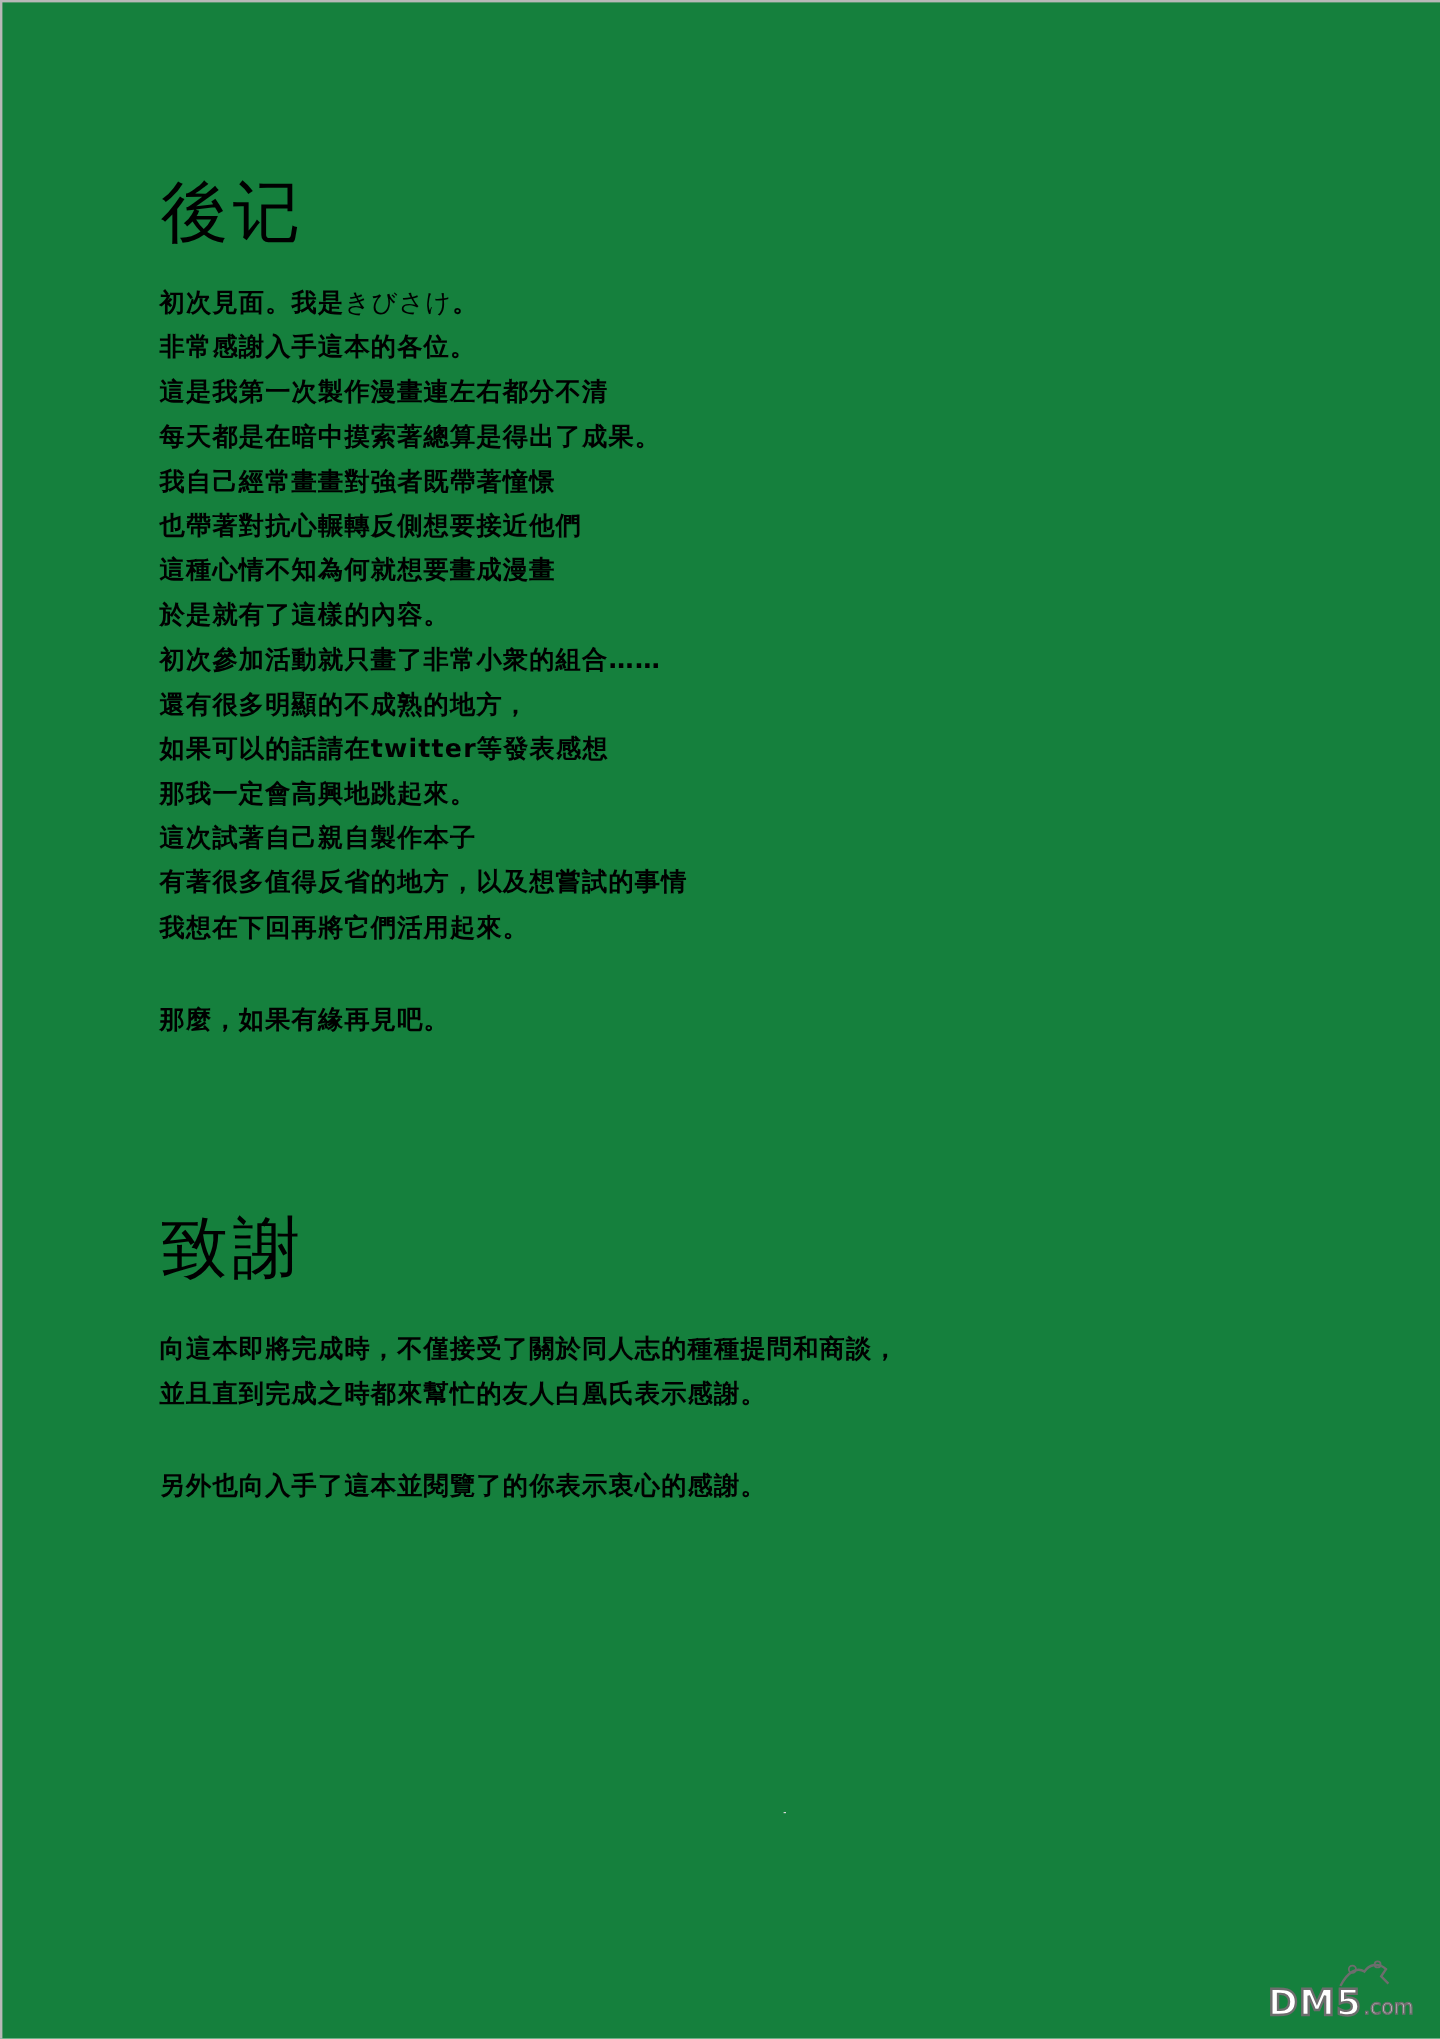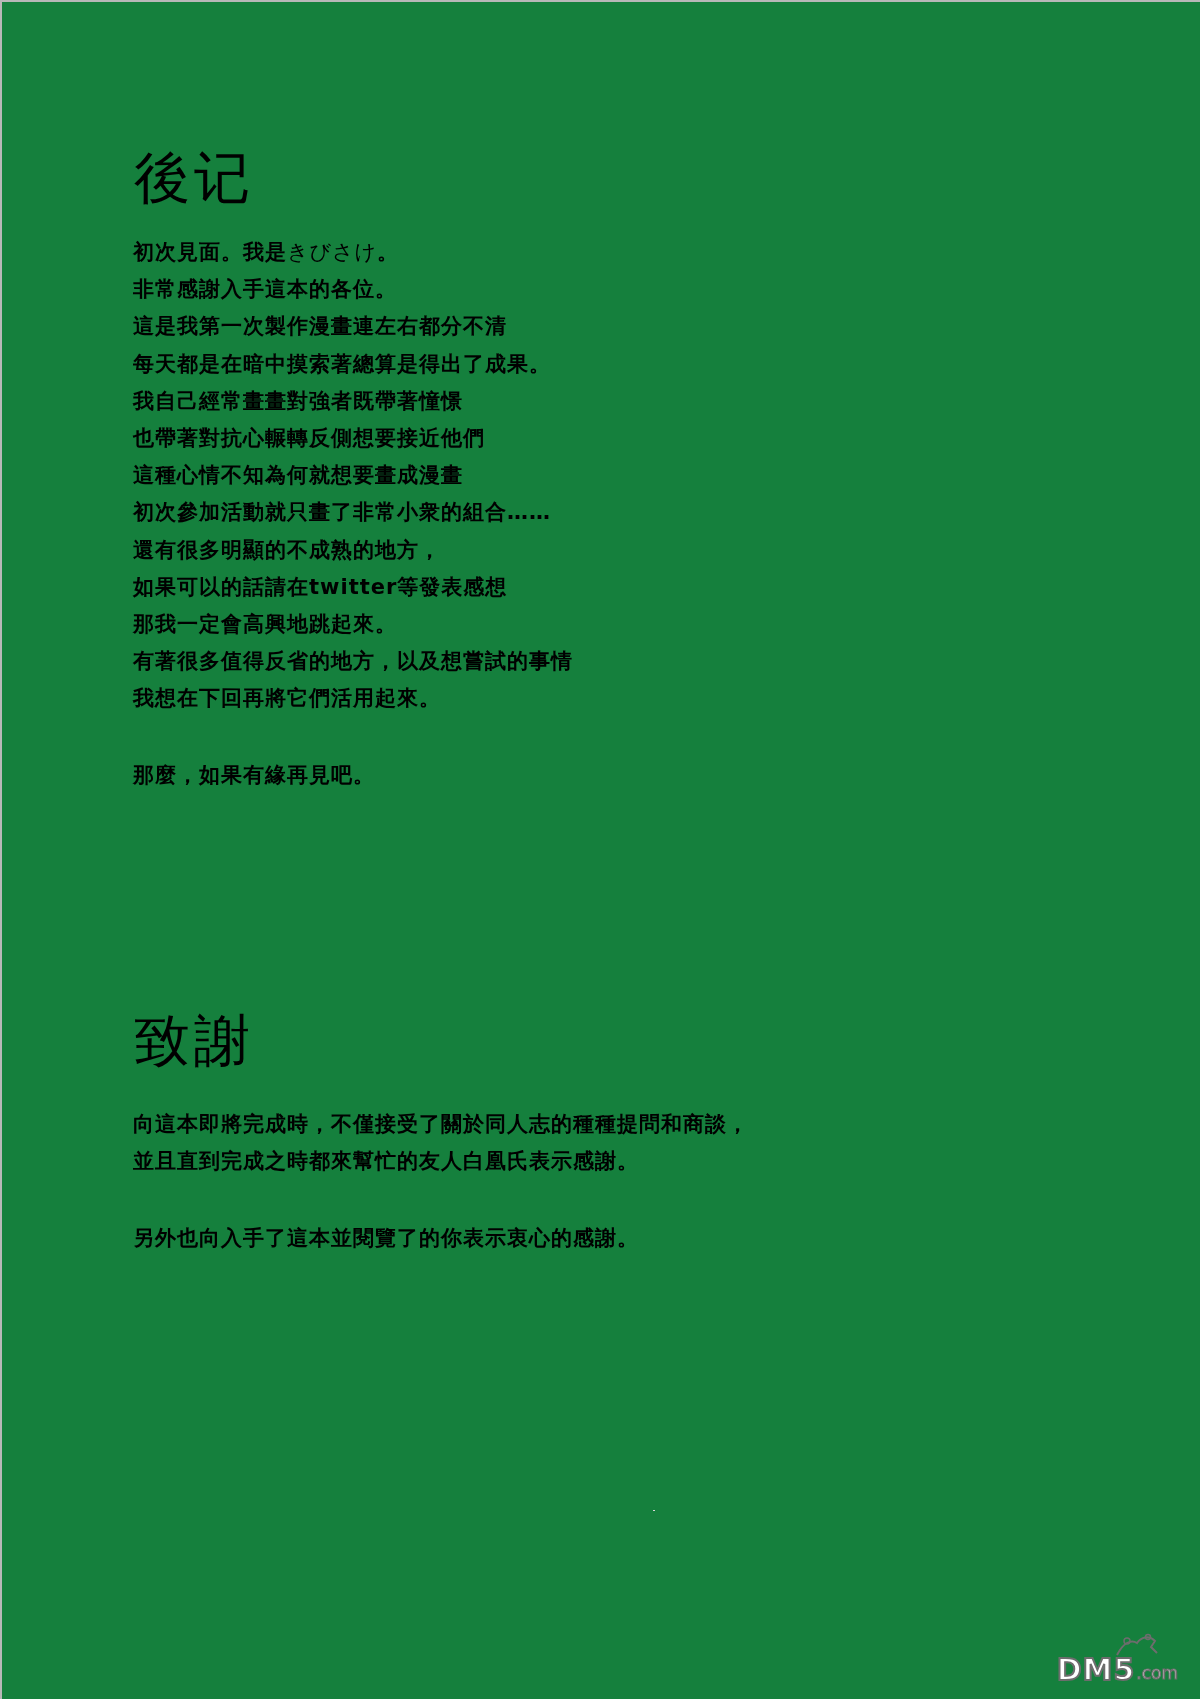--- a/index.html
+++ b/index.html
@@ -107,24 +107,26 @@
   <h1 class="heading heading-afterword">後记</h1>
 
   <div class="body-block afterword-body">
     <span class="line"><span>初次見面。我是</span><span class="kana">きびさけ</span><span>。</span></span>
     <span class="line">非常感謝入手這本的各位。</span>
     <span class="line">這是我第一次製作漫畫連左右都分不清</span>
     <span class="line">每天都是在暗中摸索著總算是得出了成果。</span>
     <span class="line">我自己經常畫畫對強者既帶著憧憬</span>
     <span class="line">也帶著對抗心輾轉反側想要接近他們</span>
     <span class="line">這種心情不知為何就想要畫成漫畫</span>
+    <span class="line">於是就有了這樣的內容。</span>
     <span class="line">初次參加活動就只畫了非常小衆的組合……</span>
     <span class="line">還有很多明顯的不成熟的地方，</span>
     <span class="line">如果可以的話請在twitter等發表感想</span>
     <span class="line">那我一定會高興地跳起來。</span>
+    <span class="line">這次試著自己親自製作本子</span>
     <span class="line">有著很多值得反省的地方，以及想嘗試的事情</span>
     <span class="line">我想在下回再將它們活用起來。</span>
     <span class="gap"></span>
     <span class="line">那麼，如果有緣再見吧。</span>
   </div>
 
   <h1 class="heading heading-thanks">致謝</h1>
 
   <div class="body-block thanks-body">
     <span class="line">向這本即將完成時，不僅接受了關於同人志的種種提問和商談，</span>

